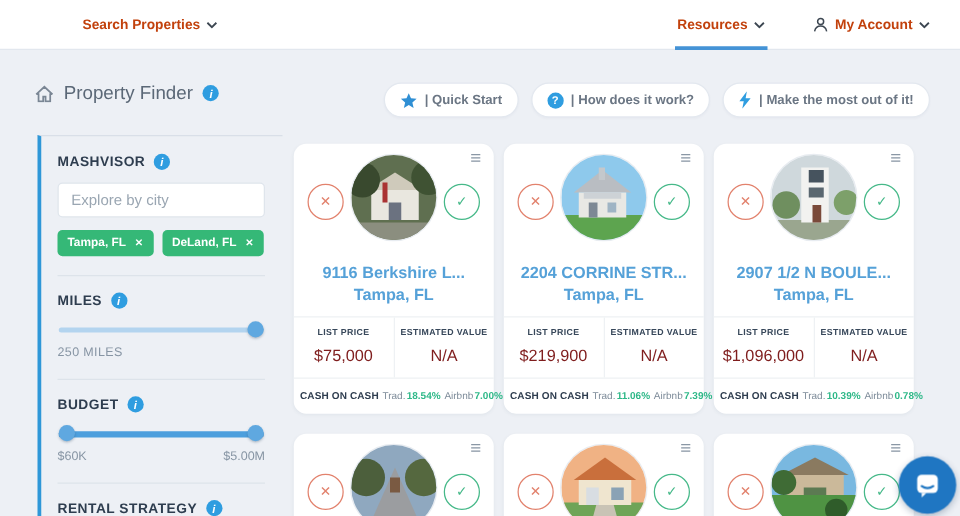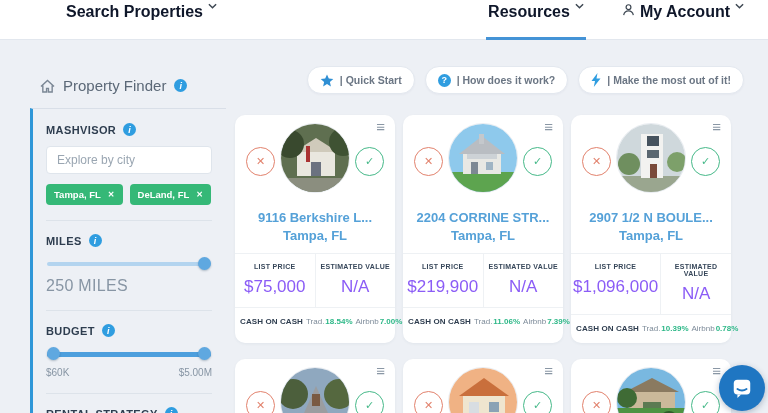--- a/index.html
+++ b/index.html
@@ -3,29 +3,29 @@
 <meta charset="utf-8">
 <style>
   html,body{margin:0;padding:0;width:768px;height:413px;overflow:hidden;
     font-family:"Liberation Sans",sans-serif;background:#edf0f5;}
   *{box-sizing:border-box;}
 
   
   .nav{height:40px;background:#fff;border-bottom:1px solid #e2e7ee;display:flex;align-items:center;padding:0 22px;}
   .brand{display:flex;align-items:center;gap:6px;cursor:pointer;}
   .brand-word{font-size:17px;font-weight:800;color:#4a515a;letter-spacing:.3px;}
-  .nav-item{display:flex;gap:5px;height:40px;padding:0 2px;font-size:16px;font-weight:600;color:#0f172a;cursor:pointer;border-bottom:3px solid transparent;padding-top:3px;}
+  .nav-item{display:flex;align-items:center;gap:5px;height:40px;padding:0 2px;font-size:11px;font-weight:600;color:#c2410c;cursor:pointer;border-bottom:3px solid transparent;padding-top:3px;}
   .nav-item.left{margin-left:42px;}
   .nav-spacer{flex:1;}
   .nav-item.active{border-bottom-color:#4493d6;}
   .nav-item + .nav-item.right{margin-left:34px;}
   .chev{width:9px;height:6px;}
 
   
-  .page-head{display:flex;align-items:flex-end;justify-content:space-between;padding:26px 24px 14px 40px;}
+  .page-head{display:flex;align-items:flex-start;justify-content:space-between;padding:26px 24px 14px 28px;}
   .page-title-wrap{display:flex;align-items:center;gap:8px;color:#5b6877;font-size:15px;}
   .info-dot{display:inline-flex;align-items:center;justify-content:center;width:13px;height:13px;border-radius:50%;background:#2f9de0;color:#fff;font-size:9px;font-weight:700;font-style:italic;cursor:pointer;}
   .actions{display:flex;gap:10px;}
   .pill{display:flex;align-items:center;gap:6px;background:#fff;border:1px solid #e3e8ef;border-radius:16px;padding:6px 12px;font-size:10.5px;font-weight:600;color:#6b7684;cursor:pointer;box-shadow:0 1px 2px rgba(40,60,90,.04);}
   .q-dot{display:inline-flex;align-items:center;justify-content:center;width:13px;height:13px;border-radius:50%;background:#2f9de0;color:#fff;font-size:9px;font-weight:700;}
 
   
   .body{display:flex;align-items:flex-start;padding-left:30px;}
   .sidebar{width:196px;border-left:3px solid #2f97d8;border-top:1px solid #d9dfe8;padding:14px 14px 0 13px;}
   .sec-label{display:flex;align-items:center;gap:7px;font-size:11px;font-weight:700;letter-spacing:.4px;color:#2e3d4f;margin-bottom:10px;}
@@ -34,40 +34,40 @@
   .tags{display:flex;gap:7px;margin-top:10px;}
   .tag{display:flex;align-items:center;gap:7px;background:#35b877;color:#fff;font-size:9.5px;font-weight:700;padding:5px 8px;border-radius:4px;cursor:pointer;}
   .tag-x{font-size:8px;font-weight:700;cursor:pointer;}
   .divider{border-top:1px solid #dde3ea;margin:15px 0 13px 0;}
   .slider{position:relative;height:14px;margin:4px 1px 6px 1px;}
   .track{position:absolute;top:5px;left:0;right:0;height:4px;border-radius:2px;background:#b3d4ef;}
   .track.filled{background:#4d9fdd;height:5px;}
   .handle{position:absolute;top:0;width:13px;height:13px;border-radius:50%;background:#5fa8e0;box-shadow:0 1px 2px rgba(30,60,90,.3);cursor:pointer;}
   .handle.r{right:0;}
   .handle.l{left:0;}
-  .slider-cap{font-size:16px;color:#8795a4;margin-top:4px;letter-spacing:.3px;}
+  .slider-cap{font-size:10px;color:#8795a4;margin-top:4px;letter-spacing:.3px;}
   .range-caps{display:flex;justify-content:space-between;font-size:10px;color:#8795a4;margin-top:4px;}
 
   
   .cards{display:grid;grid-template-columns:repeat(3,160px);column-gap:8px;row-gap:16px;margin-left:9px;padding-top:7px;}
   .card{background:#fff;border-radius:10px;box-shadow:0 1px 3px rgba(40,60,90,.06);}
   .card-top{position:relative;height:88px;}
   .menu-icon{position:absolute;top:4px;right:10px;color:#8a97a5;font-size:15px;cursor:pointer;line-height:1;}
   .photo{position:absolute;left:50%;top:8px;transform:translateX(-50%);width:70px;height:70px;border-radius:50%;overflow:hidden;border:1px solid #e8ecf1;cursor:pointer;}
   .photo svg{display:block;width:70px;height:70px;}
   .circle-btn{position:absolute;top:32px;width:29px;height:29px;border-radius:50%;background:transparent;display:flex;align-items:center;justify-content:center;font-size:11px;cursor:pointer;font-family:"Liberation Sans",sans-serif;}
   .reject{left:11px;border:1px solid #e2826d;color:#e2826d;}
   .accept{right:11px;border:1px solid #46b989;color:#46b989;}
   .card-title{text-align:center;margin-top:6px;padding:0 6px;cursor:pointer;}
   .addr{font-size:13px;font-weight:600;color:#55a1d8;line-height:1.35;white-space:nowrap;overflow:hidden;}
   .price-row{display:flex;border-top:1px solid #eef1f4;margin-top:9px;}
   .price-cell{flex:1;text-align:center;padding:9px 2px 10px 2px;}
   .price-cell:first-child{border-right:1px solid #eef1f4;}
   .price-label{font-size:7px;font-weight:700;letter-spacing:.3px;color:#37475a;}
-  .price-value{font-size:17px;color:#8b5cf6;margin-top:7px;}
+  .price-value{font-size:13px;color:#7f1d1d;margin-top:7px;}
   .coc-row{display:flex;align-items:baseline;gap:1px;border-top:1px solid #eef1f4;padding:9px 4px 10px 5px;white-space:nowrap;}
   .coc-label{font-size:8px;font-weight:700;color:#2e3d4f;letter-spacing:.1px;}
   .coc-key{font-size:8px;color:#7d8b99;margin-left:2px;}
   .coc-pct{font-size:8px;font-weight:700;color:#2eb888;}
 
   
   .chat{position:fixed;right:3px;bottom:2px;width:46px;height:46px;border-radius:50%;background:#1f76c2;display:flex;align-items:center;justify-content:center;box-shadow:0 2px 6px rgba(20,50,90,.3);cursor:pointer;}
 </style>
 </head>
 <body>

